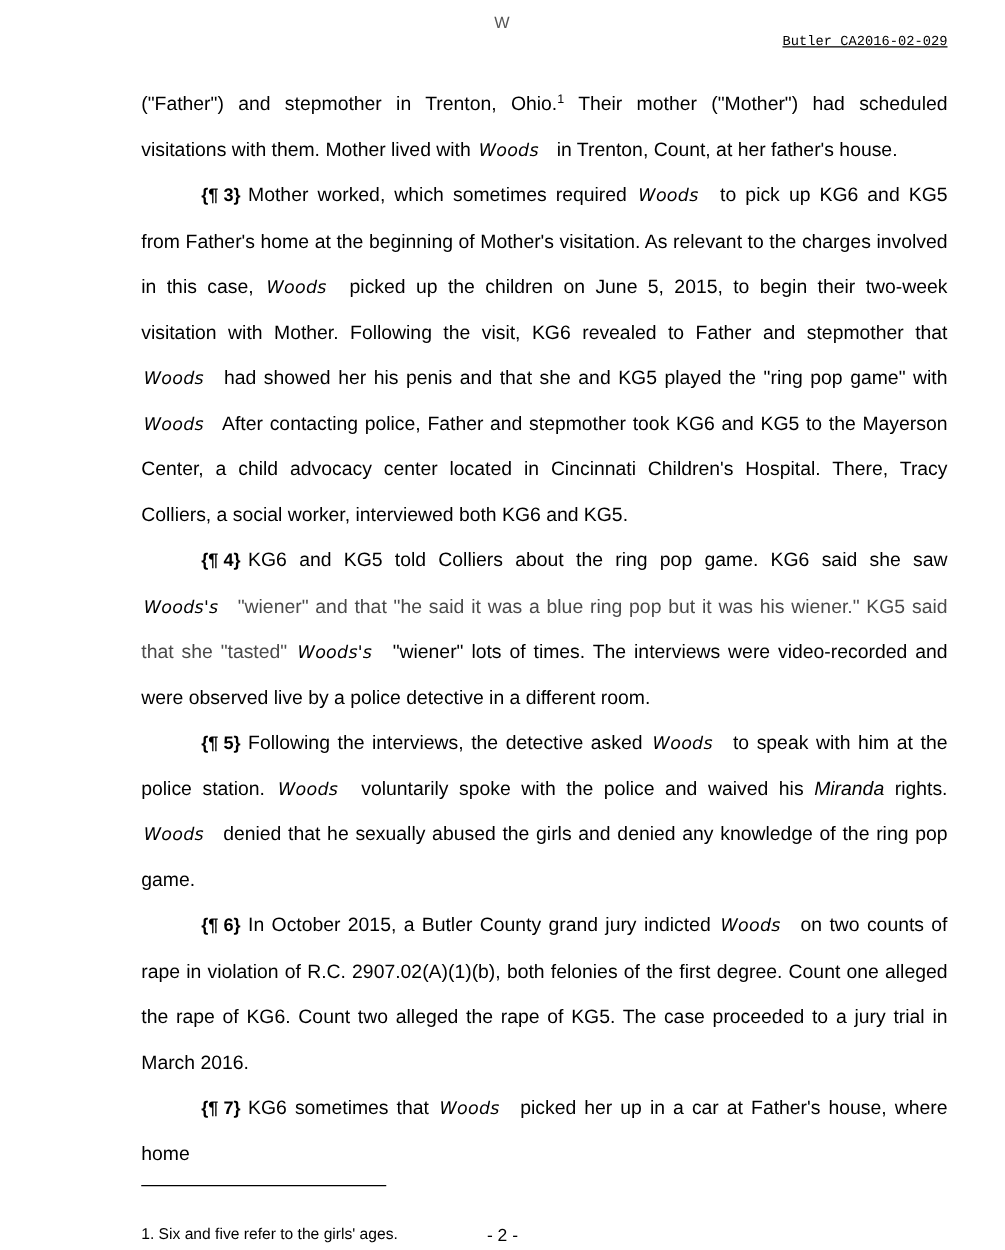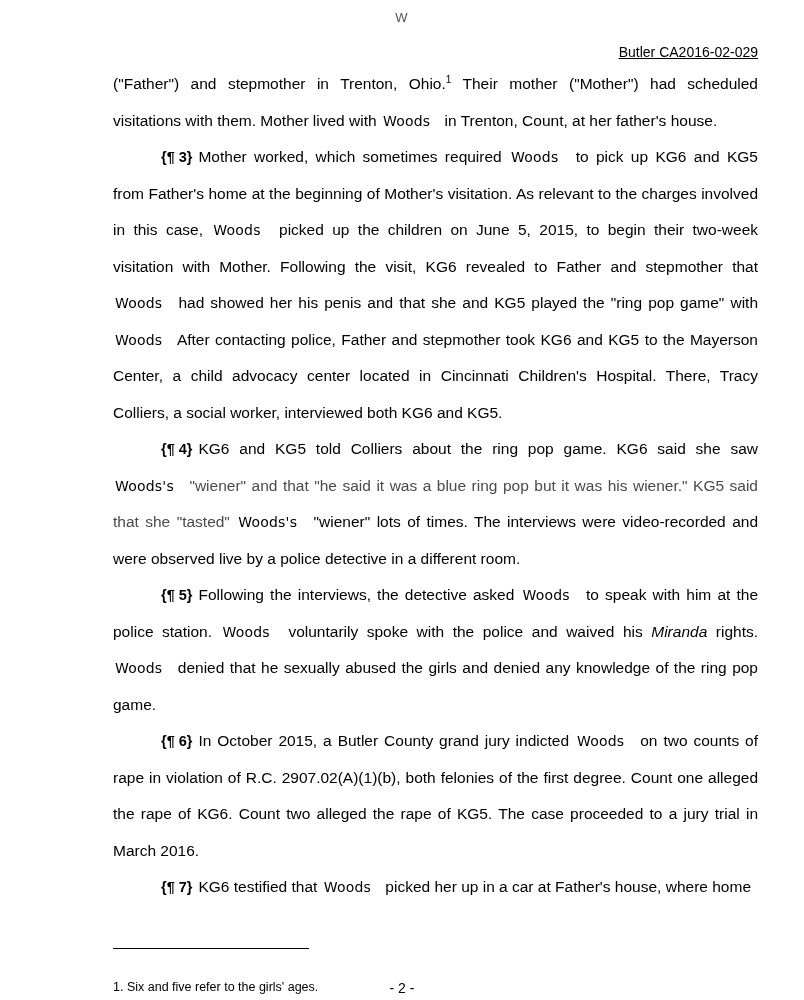--- a/index.html
+++ b/index.html
@@ -27,25 +27,26 @@
     top: 10px;
     left: 0;
     width: 804px;
     text-align: center;
     font-size: 13px;
     color: #555;
     letter-spacing: 1px;
   }
   .case-header {
     position: absolute;
-    top: 44px;
+    top: 28px;
     right: 46px;
-    font-size: 14px;
+    font-size: 11px;
     text-decoration: underline;
     white-space: nowrap;
+    font-family: Liberation Mono, monospace;
   }
   .body-text {
     position: absolute;
     top: 62px;
     left: 113px;
     width: 645px;
   }
   p.para {
     margin: 0 0 0 0;
     font-size: 15.5px;
@@ -59,20 +60,21 @@
     margin-left: 48px;
     margin-right: 6px;
     font-weight: bold;
     font-size: 14.5px;
   }
   .name-redact {
     font-family: "DejaVu Sans", sans-serif;
     font-size: 14px;
     padding: 0 10px 0 2px;
     letter-spacing: 0.2px;
+    font-style: italic;
   }
   sup.fn {
     font-size: 10px;
     vertical-align: super;
   }
   .ital {
     font-style: italic;
   }
   .smudge {
     color: #4a4a4a;
@@ -125,21 +127,21 @@
 
     <p class="para">
       <span class="pilcrow">{¶ 5}</span><span>Following the interviews, the detective asked </span><span class="name-redact">Woods</span><span> to speak with him at the police station.  </span><span class="name-redact">Woods</span><span> voluntarily spoke with the police and waived his </span><span class="ital">Miranda</span><span> rights.  </span><span class="name-redact">Woods</span><span> denied that he sexually abused the girls and denied any knowledge of the ring pop game.</span>
     </p>
 
     <p class="para">
       <span class="pilcrow">{¶ 6}</span><span>In October 2015, a Butler County grand jury indicted </span><span class="name-redact">Woods</span><span> on two counts of rape in violation of R.C. 2907.02(A)(1)(b), both felonies of the first degree.  Count one alleged the rape of KG6.  Count two alleged the rape of KG5.  The case proceeded to a jury trial in March 2016.</span>
     </p>
 
     <p class="para">
-      <span class="pilcrow">{¶ 7}</span><span>KG6 testified that </span><span class="name-redact">Woods</span><span> picked her up in a car at Father's house, where home</span>
+      <span class="pilcrow">{¶ 7}</span><span>KG6 sometimes that </span><span class="name-redact">Woods</span><span> picked her up in a car at Father's house, where home</span>
     </p>
 
   </div>
 
   <div class="footnote-rule"></div>
   <div class="footnote">1.  Six and five refer to the girls' ages.</div>
 
   <div class="page-number">- 2 -</div>
 
 </div>

